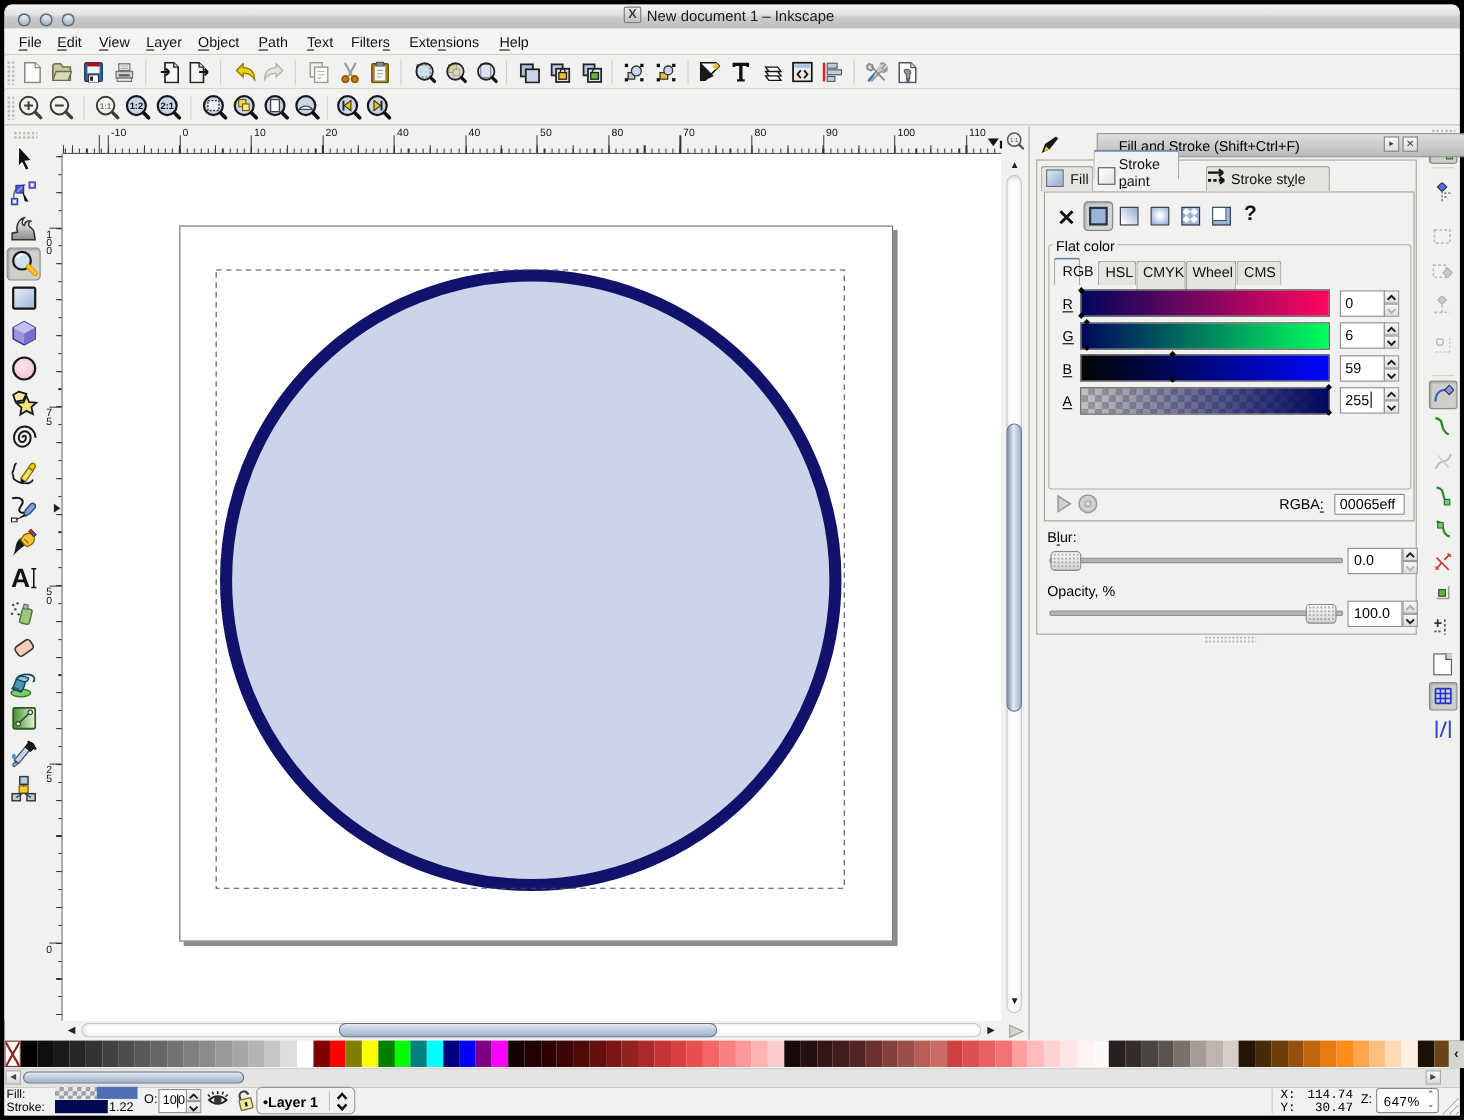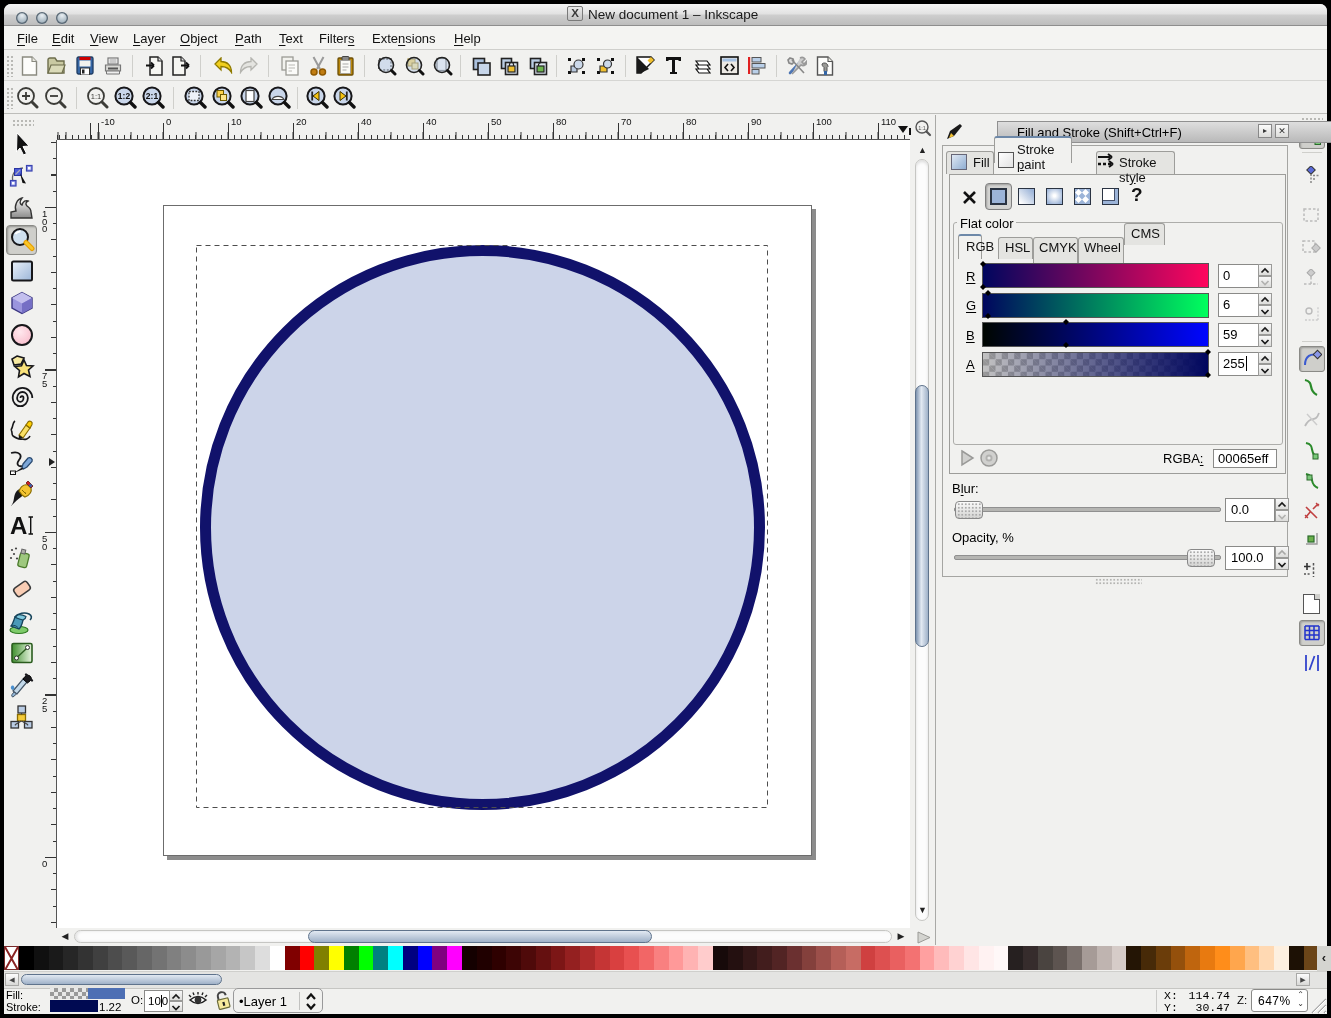--- a/index.html
+++ b/index.html
@@ -611,21 +611,21 @@
   <span style="position:absolute;left:19px;top:3px">Fill and Stroke (Shift+Ctrl+F)</span>
 </div>
 <div class="abs" style="left:942px;top:145px;width:346px;height:432px;border:1px solid #a5a5a2"></div>
 <div id="nbook"></div>
 <div class="tab" style="left:946px;top:151px;width:48px;height:23px">
     <span style="position:absolute;left:26px;top:3px">Fill</span>
   </div>
 <div class="tab tabsel" style="left:994px;top:136px;width:78px;height:27px">
     <span style="position:absolute;left:22px;top:4px">Stroke <u>p</u>aint</span>
   </div>
-<div class="tab" style="left:1096px;top:151px;width:79px;height:23px">
+<div class="tab" style="left:1096px;top:151px;width:113px;height:23px">
     <span style="position:absolute;left:22px;top:3px">Stroke st<u>y</u>le</span>
   </div>
 <div id="fcframe"></div>
 <div class="lbl" style="left:957px;top:216px;background:#f1f1ef;padding:0 3px">Flat color</div>
 <div id="dockbits">
   <svg class="abs" style="left:946px;top:123px" width="17" height="17" viewBox="0 0 17 17">
     <path d="M1 16 L4 8 L14 1 L16 3 L8 13 Z" fill="#1a1a1a"></path>
     <path d="M3 15 L5 10 L8 13 Z" fill="#f0c030"></path>
   </svg>
   <div class="abs" style="left:1258px;top:124px;width:14px;height:14px;background:linear-gradient(#fafafa,#dcdcda);border:1px solid #888;font-size:8px;color:#333;text-align:center;line-height:12px">▸</div>
@@ -660,21 +660,21 @@
     </div>
   <div class="tab" style="left:998px;top:237px;width:35px;height:22px">
       <span style="position:absolute;left:6px;top:2px">HSL</span>
     </div>
   <div class="tab" style="left:1033px;top:237px;width:45px;height:34px">
       <span style="position:absolute;left:5px;top:2px">CMYK</span>
     </div>
   <div class="tab" style="left:1078px;top:237px;width:46px;height:32px">
       <span style="position:absolute;left:5px;top:2px">Wheel</span>
     </div>
-  <div class="tab" style="left:1124px;top:223px;width:41px;height:22px">
+  <div class="tab" style="left:1124px;top:237px;width:41px;height:22px">
       <span style="position:absolute;left:6px;top:2px">CMS</span>
     </div>
   <div class="lbl" style="left:966px;top:269px"><u>R</u></div>
   <div class="lbl" style="left:966px;top:298px"><u>G</u></div>
   <div class="lbl" style="left:966px;top:328px"><u>B</u></div>
   <div class="lbl" style="left:966px;top:357px"><u>A</u></div>
   <div class="slbar" style="top:263px;background:linear-gradient(90deg,#00065e,#ff065e)"></div>
   <div class="slbar" style="top:293px;background:linear-gradient(90deg,#00065e,#00ff5e)"></div>
   <div class="slbar" style="top:322px;background:linear-gradient(90deg,#000600,#0006ff)"></div>
   <div class="slbar" style="top:352px;background:
@@ -911,21 +911,21 @@
     <path d="M3 6 L1 4 M6 4 L5 1.5 M10 3.5 L10 1 M14 4 L15 1.5 M17 6 L19 4" stroke="#222" stroke-width="1.4"></path>
   </svg>
   <svg class="abs" style="left:214px;top:989px" width="18" height="22" viewBox="0 0 18 22">
     <g transform="rotate(-14 9 12)">
       <path d="M5 10 V7 a4 4 0 0 1 8 0" fill="none" stroke="#444" stroke-width="2"></path>
       <rect x="3.5" y="10" width="11" height="9.5" rx="1" fill="#f7ea9c" stroke="#6b6b3a" stroke-width="1.2"></rect>
       <rect x="8" y="13" width="2.2" height="4" fill="#222"></rect>
     </g>
   </svg>
   <div class="abs" style="left:233px;top:988px;width:90px;height:25px;border:1px solid #99999a;border-radius:5px;background:#f1f1ef">
-    <span style="position:absolute;left:5px;top:5px;font-size:13px;font-weight:normal">•Layer 1</span>
+    <span style="position:absolute;left:5px;top:5px;font-size:13px;font-weight:bold">•Layer 1</span>
     <div style="position:absolute;right:22px;top:3px;width:1px;height:18px;background:#c2c2c0"></div>
     <svg style="position:absolute;right:4px;top:3px" width="14" height="19" viewBox="0 0 14 19">
       <path d="M3 7 L7 2.5 L11 7" fill="none" stroke="#111" stroke-width="2.2"></path>
       <path d="M3 12 L7 16.5 L11 12" fill="none" stroke="#111" stroke-width="2.2"></path>
     </svg>
   </div>
   <div class="abs" style="left:1156px;top:990px;width:1px;height:22px;background:#cacac8"></div>
   <div class="abs" style="left:1164px;top:989px;font-size:11.5px;font-family:'Liberation Mono',monospace">X:</div>
   <div class="abs" style="left:1164px;top:1001px;font-size:11.5px;font-family:'Liberation Mono',monospace">Y:</div>
   <div class="abs" style="left:1170px;top:989px;width:60px;text-align:right;font-size:11.5px;font-family:'Liberation Mono',monospace">114.74</div>

